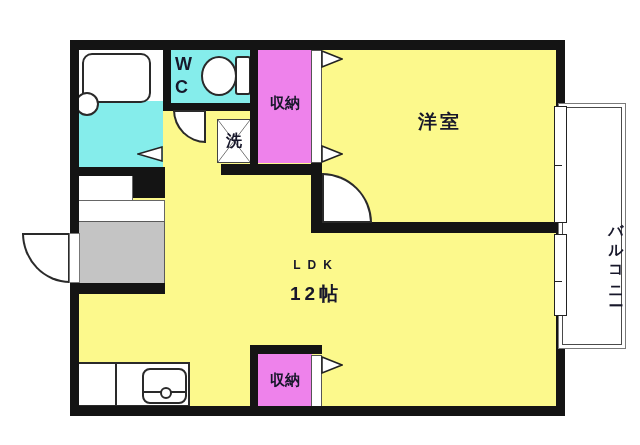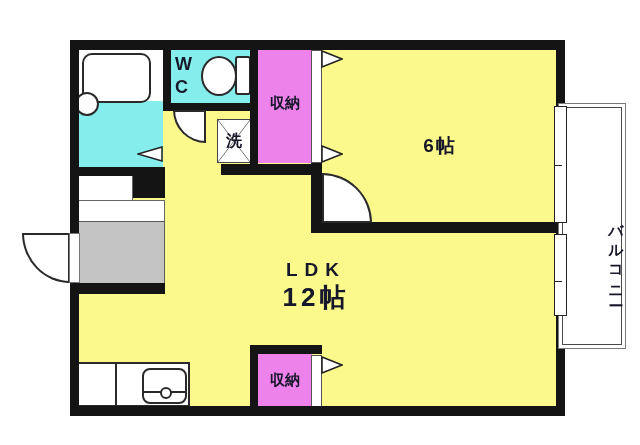--- a/index.html
+++ b/index.html
@@ -128,17 +128,17 @@
   </div>
   <div class="window" style="left:554px;top:234px;width:13px;height:82px;">
     <div class="pane" style="top:46px;"></div>
   </div>
 
   <div class="arc arc-bl" style="left:22px;top:233px;width:48px;height:50px;"></div>
   <div class="thinbox" style="left:69px;top:233px;width:11px;height:50px;border-color:#777;"></div>
   <div class="arc arc-bl" style="left:173px;top:110px;width:33px;height:33px;"></div>
   <div class="arc arc-tr" style="left:322px;top:173px;width:50px;height:50px;"></div>
 
-  <div class="label" style="left:398px;top:135px;width:84px;font-size:19px;letter-spacing:2px;">6帖</div>
-  <div class="label" style="left:270px;top:259px;width:92px;font-size:19px;letter-spacing:7px;">LDK</div>
-  <div class="label" style="left:270px;top:283px;width:92px;font-size:26px;letter-spacing:4px;">12帖</div>
+  <div class="label" style="left:398px;top:111px;width:84px;font-size:19px;letter-spacing:3px;">洋室</div>
+  <div class="label" style="left:270px;top:259px;width:92px;font-size:12px;letter-spacing:7px;">LDK</div>
+  <div class="label" style="left:270px;top:283px;width:92px;font-size:19px;letter-spacing:4px;">12帖</div>
 
 </div>
 
 </body></html>

